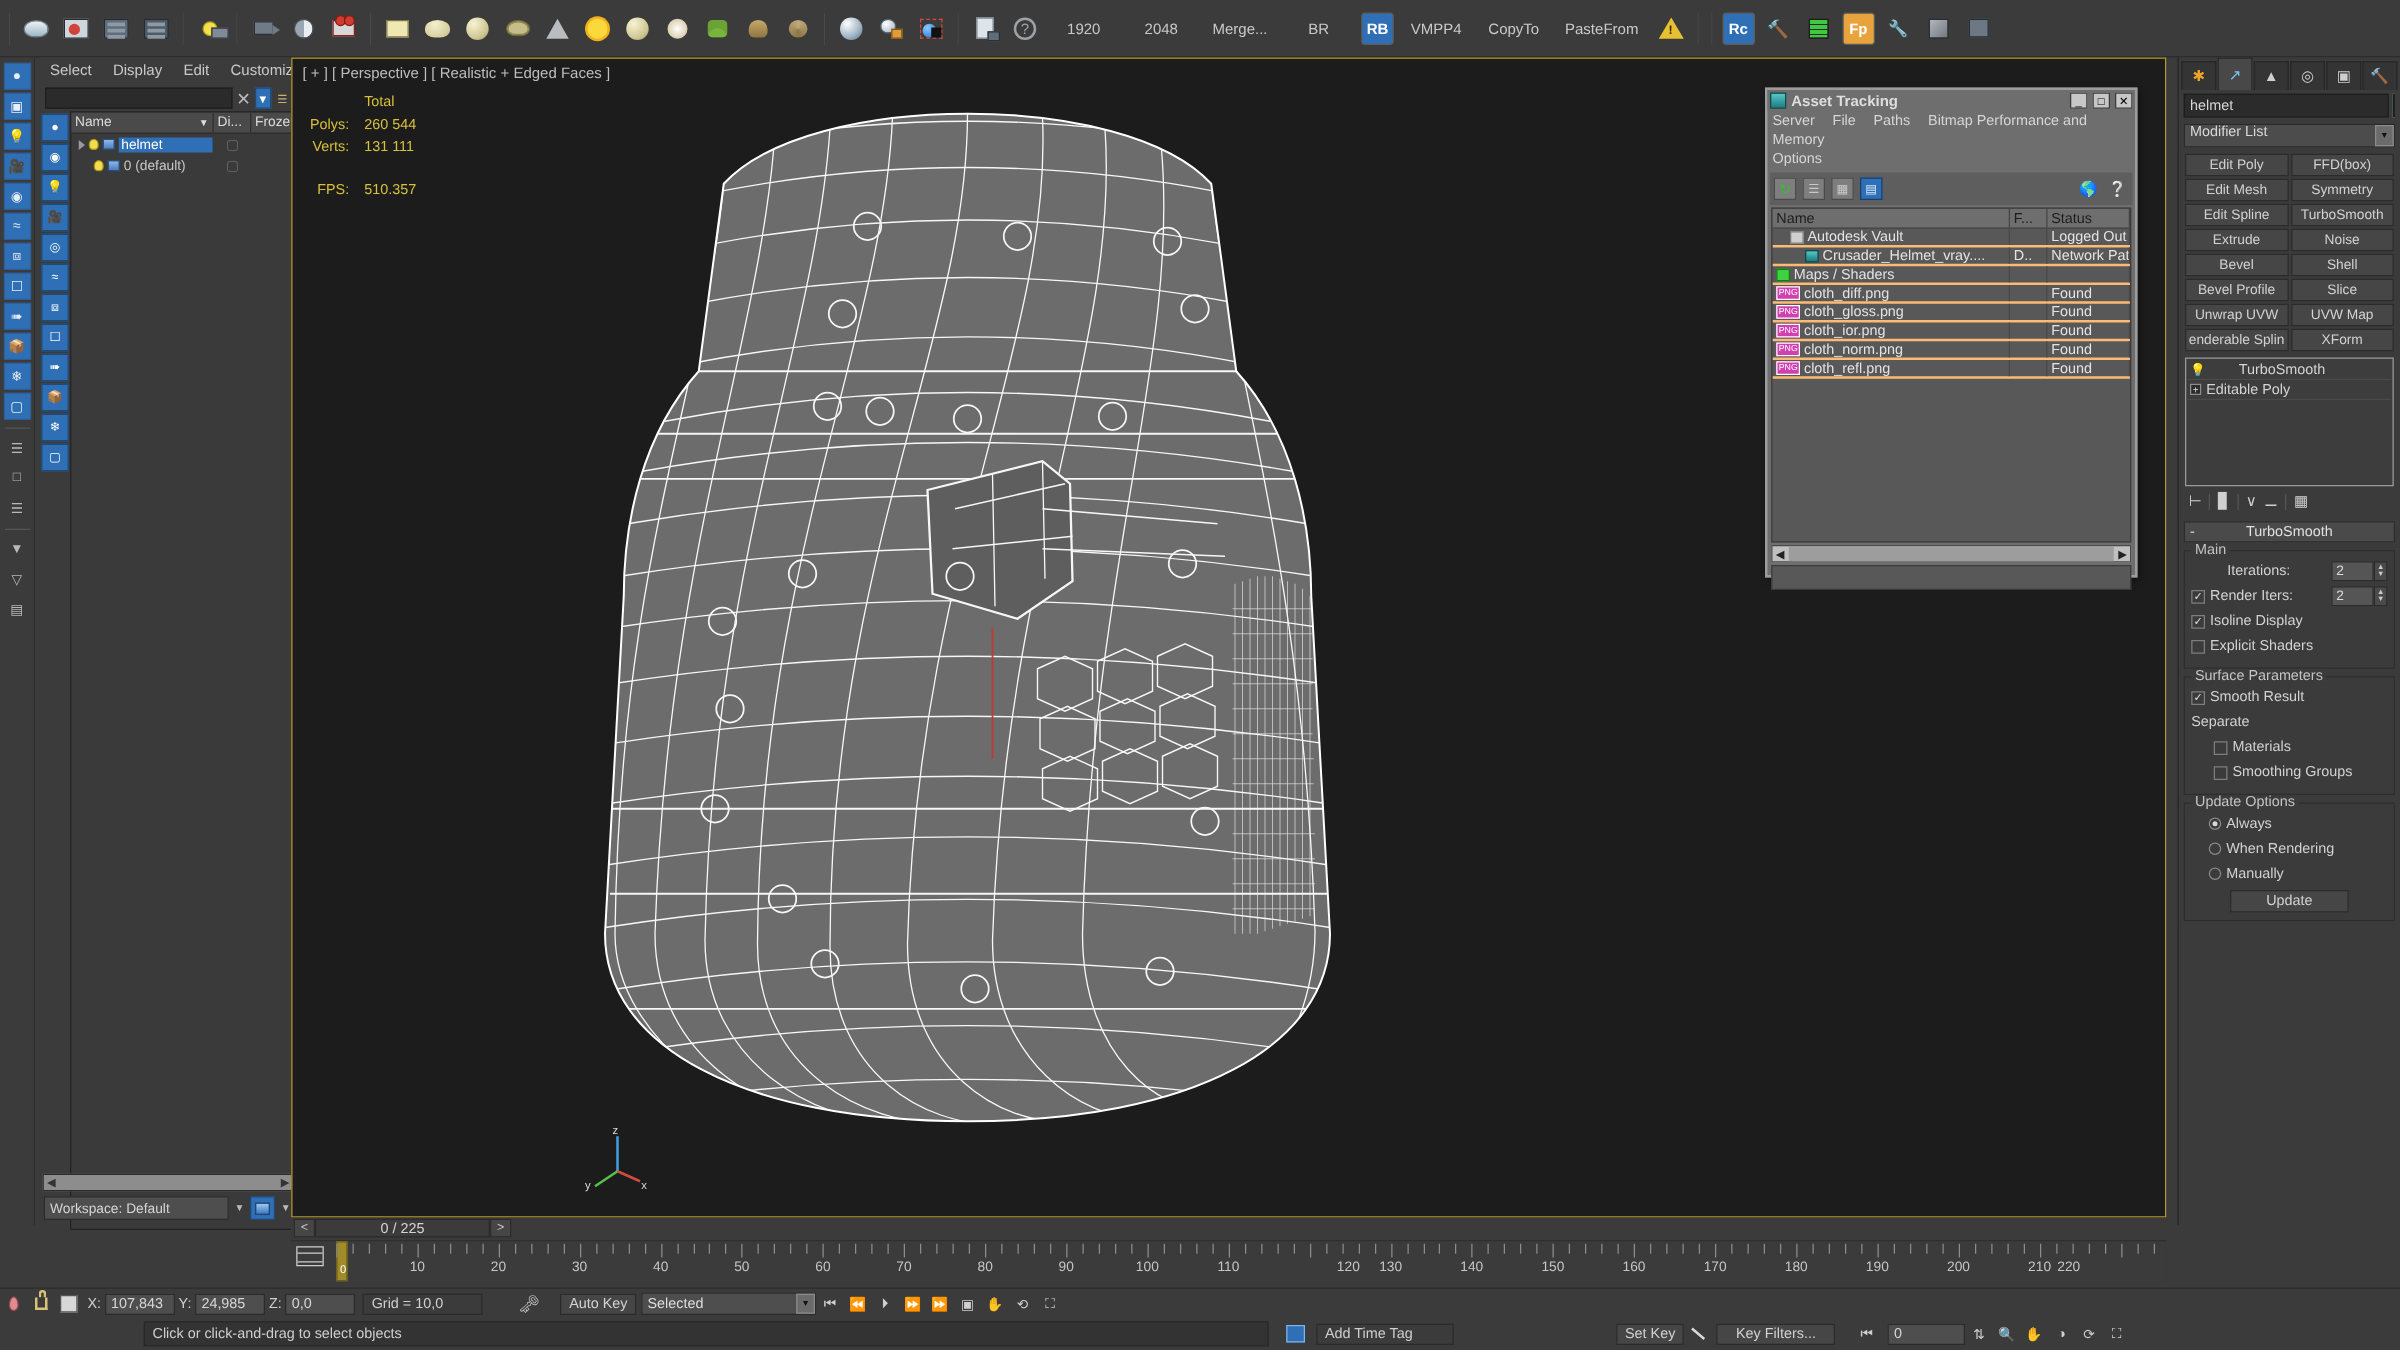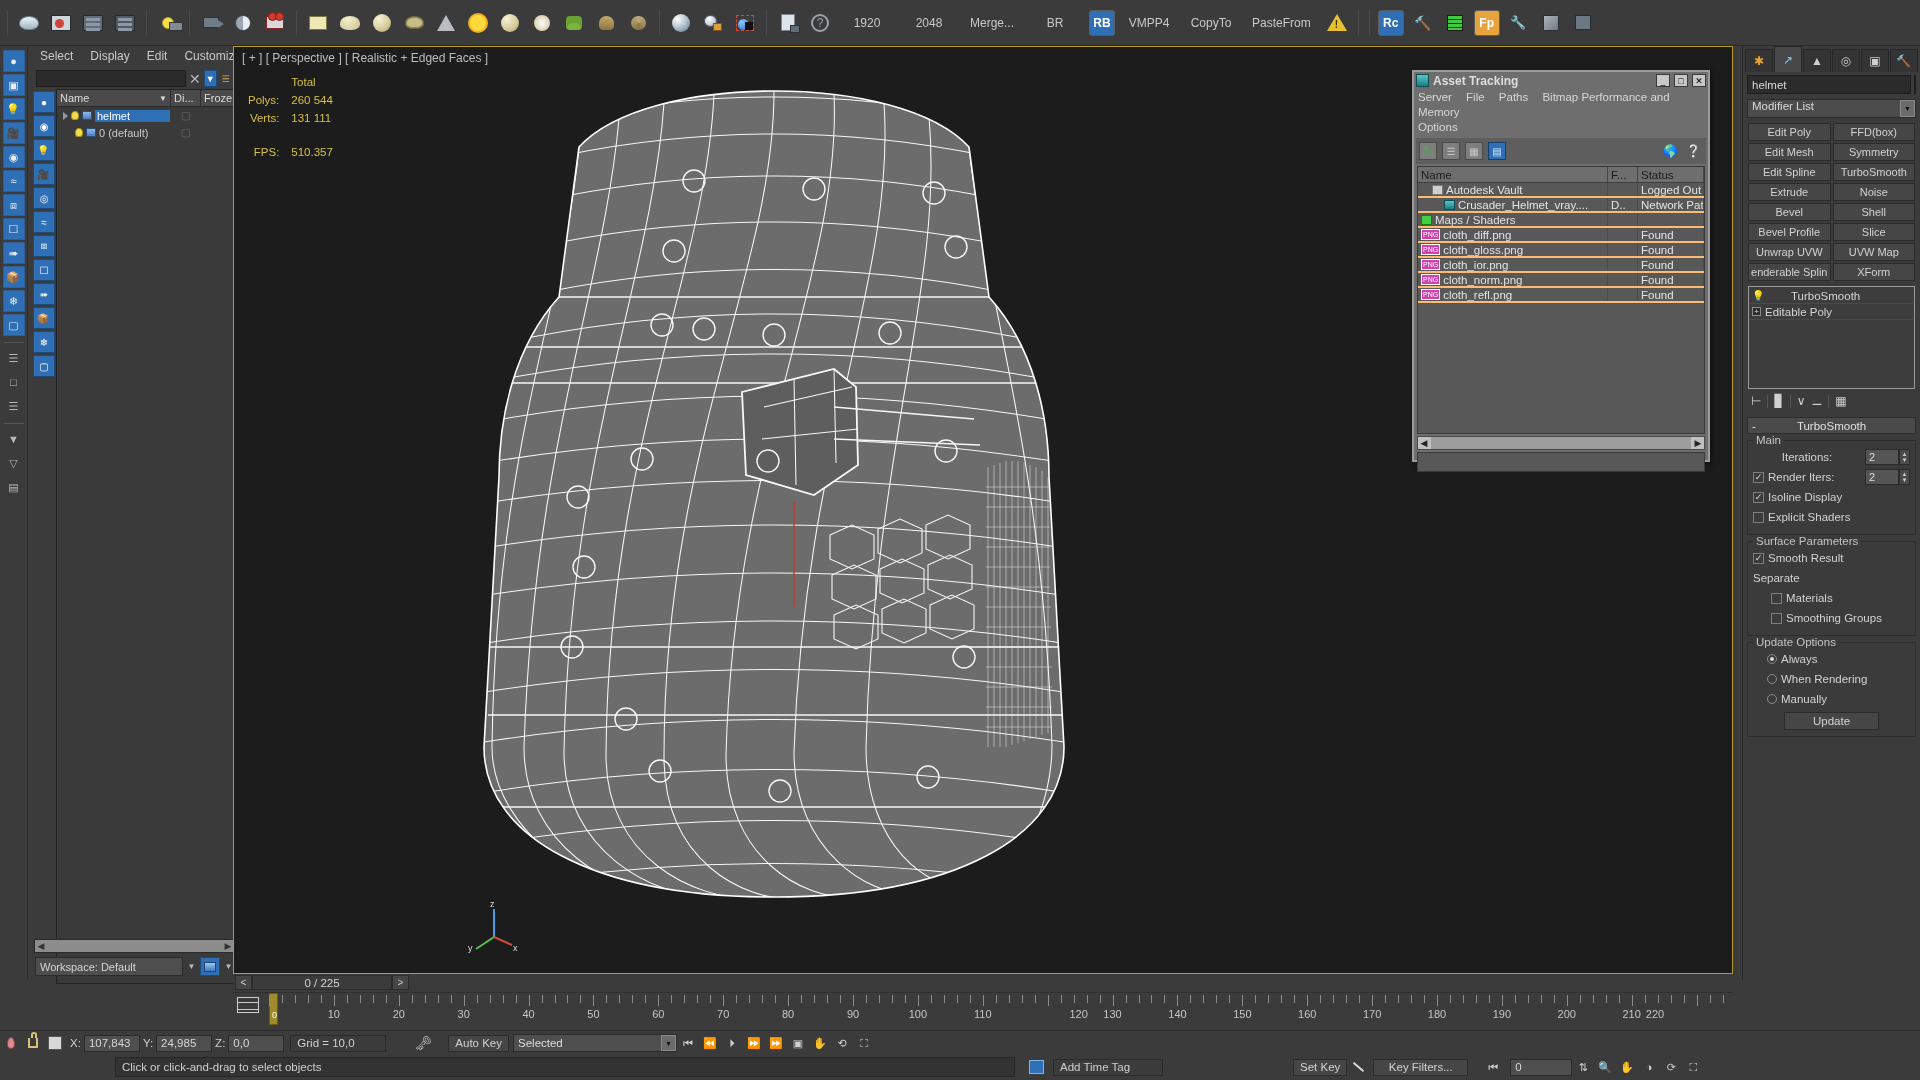--- a/index.html
+++ b/index.html
@@ -281,21 +281,21 @@
   .st-msg { height:20px; background:#333333; border:1px solid #272727; margin-left:2px;
             display:flex; align-items:center; padding:0 6px; font-size:11.5px; color:#cfcfcf; }
   .st-ico { width:22px;height:20px; display:flex;align-items:center;justify-content:center; }
   .coordfld { display:flex; align-items:center; gap:3px; margin-left:4px; font-size:11.5px; color:#cfcfcf;}
   .coordfld .box { width:56px;height:17px;background:#4e4e4e;border:1px solid #2b2b2b;
                    display:flex;align-items:center;padding-left:4px;color:#d6d6d6;font-size:11.5px;}
   .gridbox { height:17px; width:96px; background:#3b3b3b; border:1px solid #2b2b2b;
              display:flex;align-items:center;padding-left:6px;font-size:11.5px;color:#cfcfcf;margin-left:6px;}
   .keybtn { height:17px; padding:0 6px; background:#464646;border:1px solid #2b2b2b;
             display:flex;align-items:center;font-size:11.5px;color:#d2d2d2;}
-  .selcombo { width:164px;height:18px;background:#4e4e4e;border:1px solid #2b2b2b;
+  .selcombo { width:140px;height:18px;background:#4e4e4e;border:1px solid #2b2b2b;
               display:flex;align-items:center;padding-left:4px;font-size:11.5px;color:#dedede;}
   .selcombo .dd{margin-left:auto;width:15px;height:16px;background:#6b6b6b;border:1px solid #8a8a8a;
               display:flex;align-items:center;justify-content:center;font-size:7px;color:#111;}
   .navico { width:22px;height:20px;display:flex;align-items:center;justify-content:center;
             font-size:11px;color:#d0d0d0;}
   .spinfld{ width:62px;height:17px;background:#4e4e4e;border:1px solid #2b2b2b;
             display:flex;align-items:center;padding-left:4px;font-size:11.5px;color:#d6d6d6;}
 </style>
 </head>
 <body>

